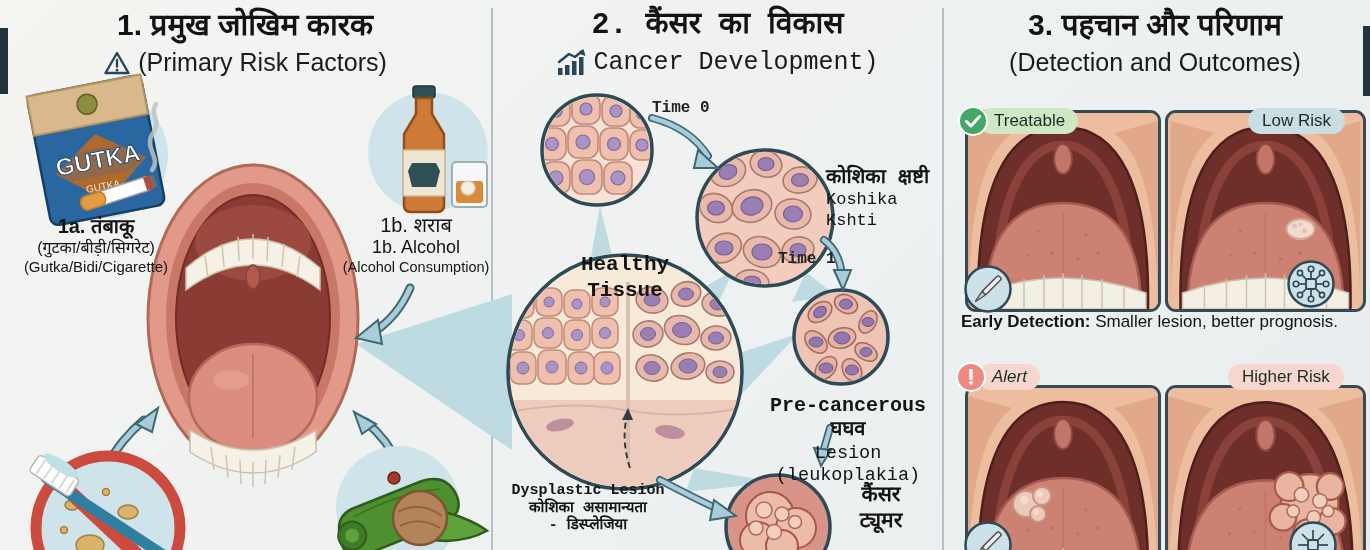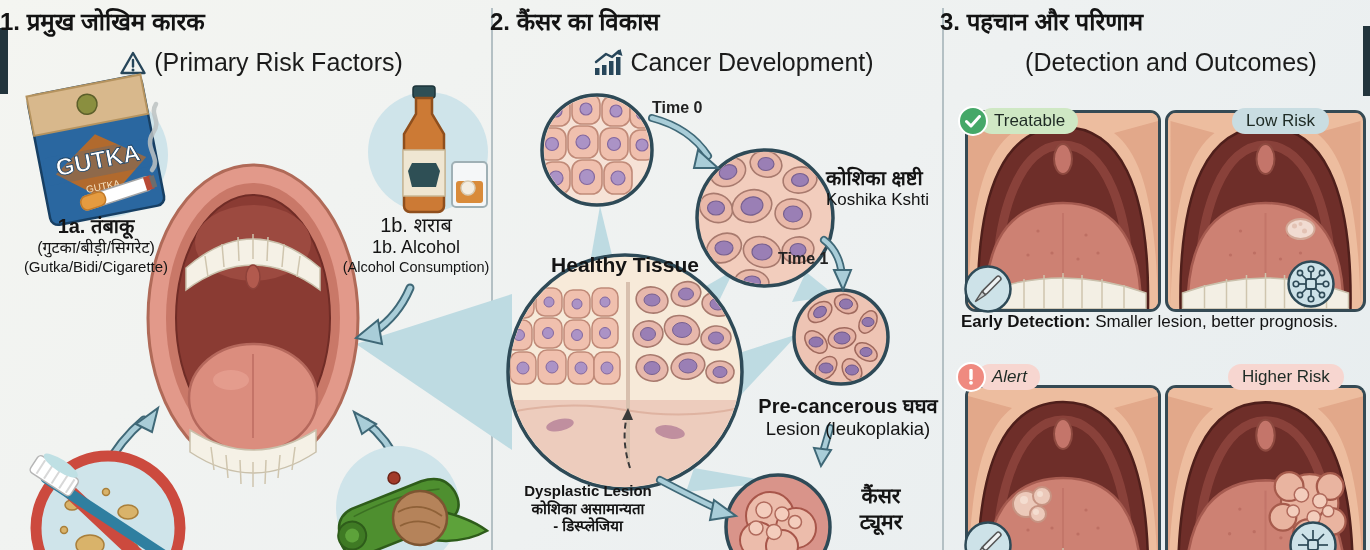--- a/index.html
+++ b/index.html
@@ -2,24 +2,24 @@
 <html><head>
 <meta charset="utf-8">
 <style>
   html,body{margin:0;padding:0;background:#dfe3e4;}
   .canvas{position:relative;width:1370px;height:550px;overflow:hidden;
     background:linear-gradient(135deg,#f4f5f1 0%,#eef1f1 55%,#e7edef 100%);
     font-family:"Liberation Sans","DejaVu Sans",sans-serif;color:#141414;}
   .divider{position:absolute;top:8px;bottom:0;width:2px;background:#b4c0c4;}
   .edge-strip{position:absolute;background:#22343c;}
   .panel{position:absolute;top:0;height:550px;}
-  .p1{left:0;width:490px;} .p2{left:490px;width:455px;} .p3{left:940px;width:430px;}
-  .panel-title{position:absolute;top:8px;left:0;width:100%;
-    font-weight:700;font-size:24px;line-height:1.15;color:#131313;}
-  .panel-sub{position:absolute;top:48px;left:16px;width:100%;display:flex;align-items:center;
+  .p1{left:0;width:490px;} .p2{left:490px;width:455px;font-family:Liberation Mono, monospace;} .p3{left:940px;width:430px;}
+  .panel-title{position:absolute;top:8px;left:0;width:100%;text-align:center;
+    font-weight:700;font-size:30px;line-height:1.15;color:#131313;}
+  .panel-sub{position:absolute;top:48px;left:0;width:100%;display:flex;align-items:center;
     justify-content:center;gap:7px;font-size:25px;font-weight:500;color:#1b1b1b;}
   .artsvg{position:absolute;inset:0;width:100%;height:100%;}
   .lbl{position:absolute;text-align:center;line-height:1.22;}
   
   .tob-lbl{left:2px;top:214px;width:188px;}
   .tob-lbl .l1{font-size:20px;font-weight:700;}
   .tob-lbl .l2{font-size:16px;font-weight:400;}
   .tob-lbl .l3{font-size:15px;}
   .alc-lbl{left:336px;top:213px;width:160px;}
   .alc-lbl .l1{font-size:20px;font-weight:400;}
@@ -556,21 +556,21 @@
     </div>
 
     <div class="badge" style="left:18px;top:106px;">
       <span class="bic" style="background:#45a868;">
         <svg width="16" height="13" viewBox="0 0 16 13">
             <path d="M1.5,6.5 L6,11 L14.5,1.5" fill="none" stroke="#fff" stroke-width="3" stroke-linecap="round" stroke-linejoin="round"></path>
           </svg>
       </span>
       <span class="pill" style="background:#cfe8c4;">Treatable</span>
     </div>
-    <div class="badge" style="left:292px;top:108px;justify-content:flex-end;">
+    <div class="badge" style="left:308px;top:108px;justify-content:flex-end;">
       <span class="pill only" style="background:#c9dde2;">Low Risk</span>
     </div>
     <div class="badge" style="left:16px;top:362px;">
       <span class="bic" style="background:#ef8a80;">
         <svg width="6" height="16" viewBox="0 0 6 16">
             <line x1="3" y1="1.5" x2="3" y2="9.5" stroke="#fff" stroke-width="3.4" stroke-linecap="round"></line>
             <circle cx="3" cy="13.8" r="1.9" fill="#fff"></circle>
           </svg>
       </span>
       <span class="pill" style="background:#f7d6d0;font-style:italic;">Alert</span>

